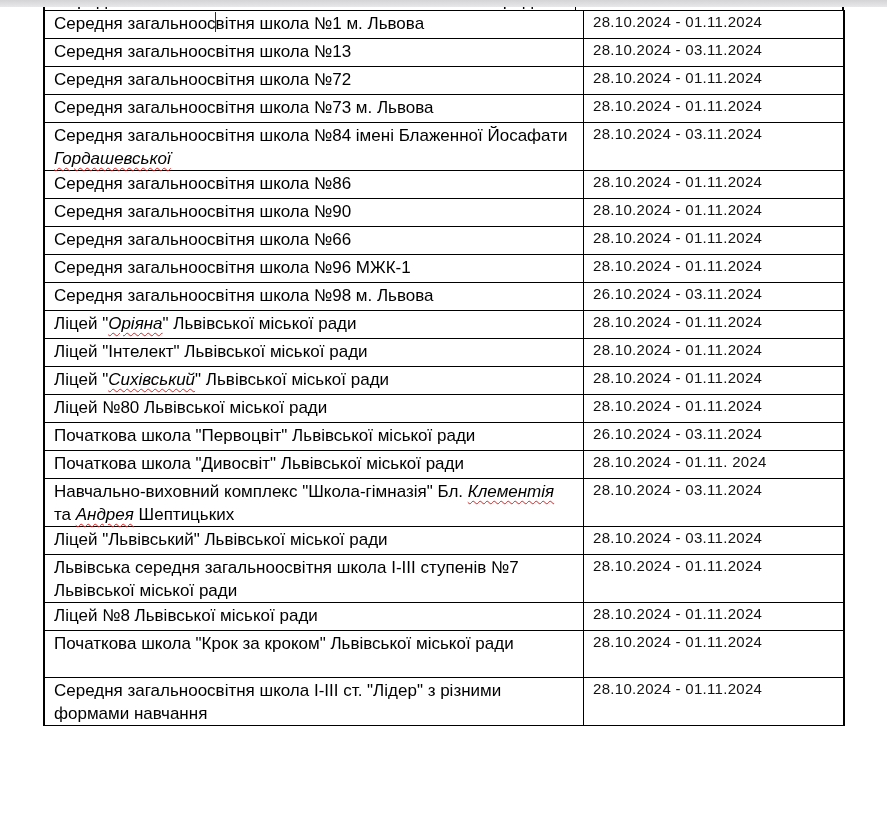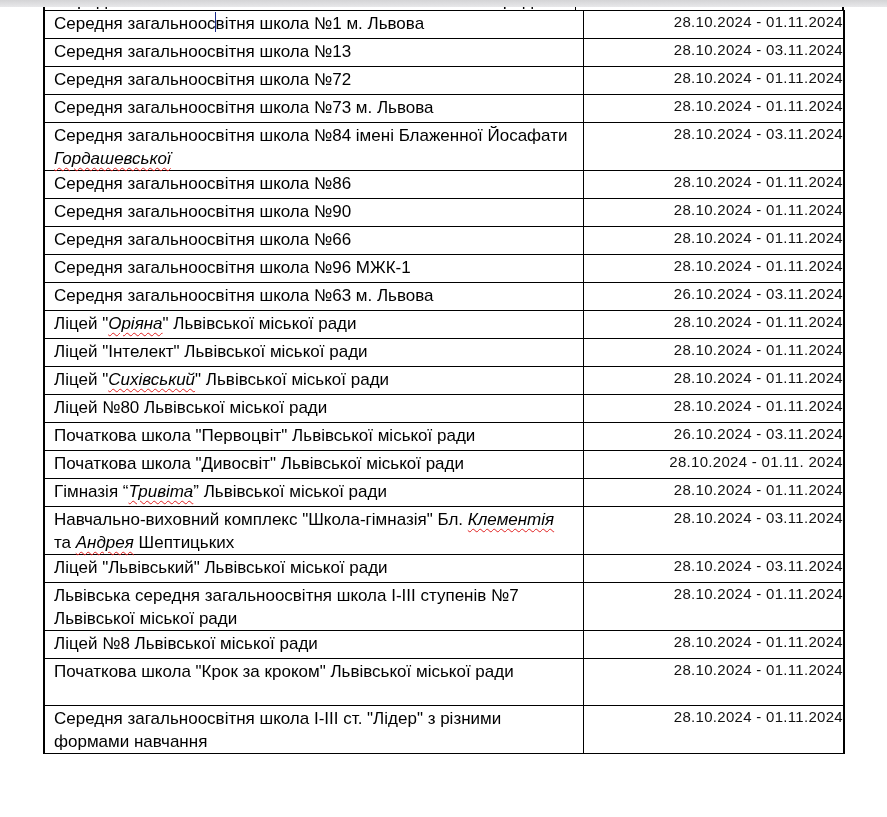--- a/index.html
+++ b/index.html
@@ -32,21 +32,20 @@
   }
   td.name {
     width:520px; padding:1px 9px 0 9px !important;
     font-size:17px; line-height:23px; color:#000;
     border-right:1px solid #000;
   }
   td.dates {
     padding:1px 0 0 9px !important;
     font-size:15px; line-height:20px; color:#111;
     letter-spacing:0.3px;
-    text-align:right;
   }
   tr.r1 td { height:26px; }
   tr.r2 td { height:45px; }
   .spell { text-decoration:underline wavy #e02020; text-decoration-thickness:1px; text-underline-offset:3px;font-style:italic; }
   .caret { display:inline-block; width:1px; height:20px; background:#1a2a8a; vertical-align:-3px; margin:0 -0.5px; }
 </style>
 </head>
 <body>
 
 <div class="toolbar-shadow"></div>
@@ -88,21 +87,21 @@
     </tr>
     <tr class="r1">
       <td class="name">Середня загальноосвітня школа №66</td>
       <td class="dates">28.10.2024 - 01.11.2024</td>
     </tr>
     <tr class="r1">
       <td class="name">Середня загальноосвітня школа №96 МЖК-1</td>
       <td class="dates">28.10.2024 - 01.11.2024</td>
     </tr>
     <tr class="r1">
-      <td class="name">Середня загальноосвітня школа №63 м. Львова</td>
+      <td class="name">Середня загальноосвітня школа №98 м. Львова</td>
       <td class="dates">26.10.2024 - 03.11.2024</td>
     </tr>
     <tr class="r1">
       <td class="name">Ліцей "<span class="spell">Оріяна</span>" Львівської міської ради</td>
       <td class="dates">28.10.2024 - 01.11.2024</td>
     </tr>
     <tr class="r1">
       <td class="name">Ліцей "Інтелект" Львівської міської ради</td>
       <td class="dates">28.10.2024 - 01.11.2024</td>
     </tr>
@@ -114,24 +113,20 @@
       <td class="name">Ліцей №80 Львівської міської ради</td>
       <td class="dates">28.10.2024 - 01.11.2024</td>
     </tr>
     <tr class="r1">
       <td class="name">Початкова школа "Первоцвіт" Львівської міської ради</td>
       <td class="dates">26.10.2024 - 03.11.2024</td>
     </tr>
     <tr class="r1">
       <td class="name">Початкова школа "Дивосвіт" Львівської міської ради</td>
       <td class="dates">28.10.2024 - 01.11. 2024</td>
-    </tr>
-    <tr class="r1">
-      <td class="name">Гімназія “<span class="spell">Тривіта</span>” Львівської міської ради</td>
-      <td class="dates">28.10.2024 - 01.11.2024</td>
     </tr>
     <tr class="r2">
       <td class="name">Навчально-виховний комплекс "Школа-гімназія" Бл. <span class="spell">Клементія</span> та <span class="spell">Андрея</span> Шептицьких</td>
       <td class="dates">28.10.2024 - 03.11.2024</td>
     </tr>
     <tr class="r1">
       <td class="name">Ліцей "Львівський" Львівської міської ради</td>
       <td class="dates">28.10.2024 - 03.11.2024</td>
     </tr>
     <tr class="r2">

